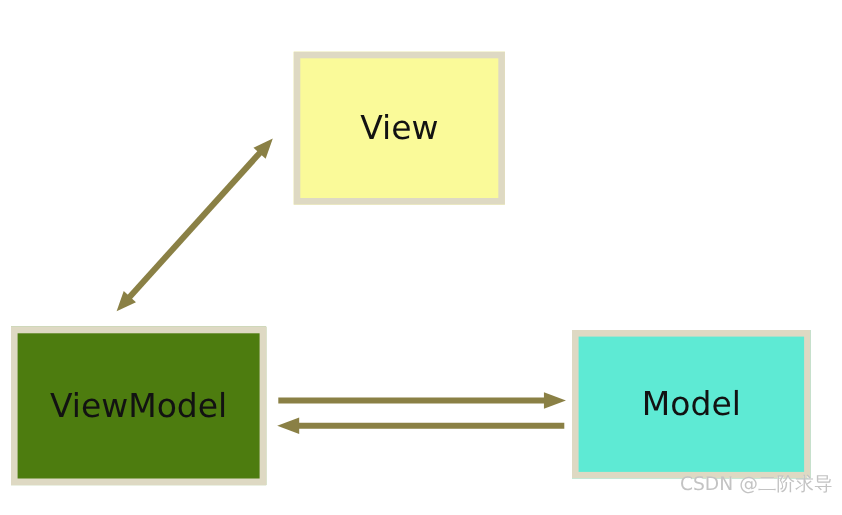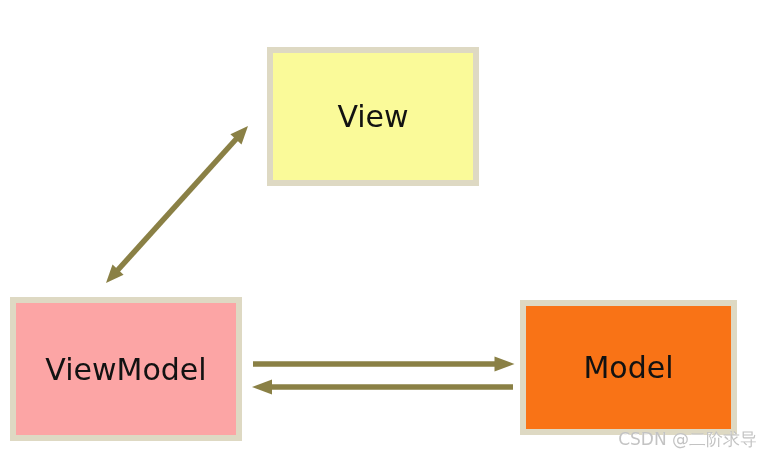--- a/index.html
+++ b/index.html
@@ -22,21 +22,21 @@
     border: 6px solid #ded9c3;
     display: flex;
     align-items: center;
     justify-content: center;
   }
   .node span {
     font-size: 30px;
     color: #121212;
     letter-spacing: 0px;
   }
-  .node-view      { left: 267px; top: 47px;  width: 212px; height: 139px; }
+  .node-view      { left: 267px; top: 47px;  width: 192px; height: 139px; }
   .node-viewmodel { left: 10px;  top: 297px; width: 232px; height: 144px; }
   .node-model     { left: 520px; top: 300px; width: 217px; height: 135px; }
   .watermark {
     position: absolute;
     right: 8px;
     bottom: 17px;
     font-size: 17px;
     color: #c3c3c3;
     text-shadow: 0 1px 0 #ffffff;
     white-space: nowrap;
@@ -63,23 +63,23 @@
     <g>
       <line x1="271" y1="387" x2="513" y2="387" stroke-width="5.5" stroke="#8a8045"></line>
       <polygon points="252,387 272,379.5 272,394.5" fill="#8a8045"></polygon>
     </g>
   </svg>
 
   <div class="node node-view" style="background: rgb(250, 250, 153); border-color: rgb(222, 217, 195);">
     <span style="color: rgb(18, 18, 18);">View</span>
   </div>
 
-  <div class="node node-viewmodel" style="background: #fca5a5; border-color: rgb(222, 217, 195);">
+  <div class="node node-viewmodel" style="background: #4d7c0f; border-color: rgb(222, 217, 195);">
     <span style="color: rgb(18, 18, 18);">ViewModel</span>
   </div>
 
-  <div class="node node-model" style="background: #f97316; border-color: rgb(222, 217, 195);">
+  <div class="node node-model" style="background: #5eead4; border-color: rgb(222, 217, 195);">
     <span style="color: rgb(18, 18, 18);">Model</span>
   </div>
 
   <div class="watermark" style="color: rgb(195, 195, 195);">CSDN @二阶求导</div>
 
 </div>
 
 </body></html>

